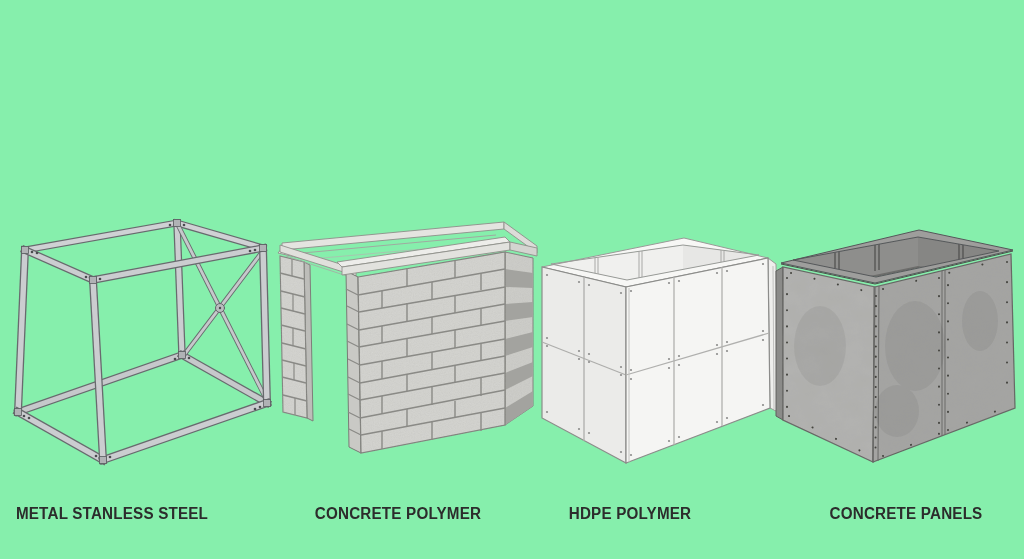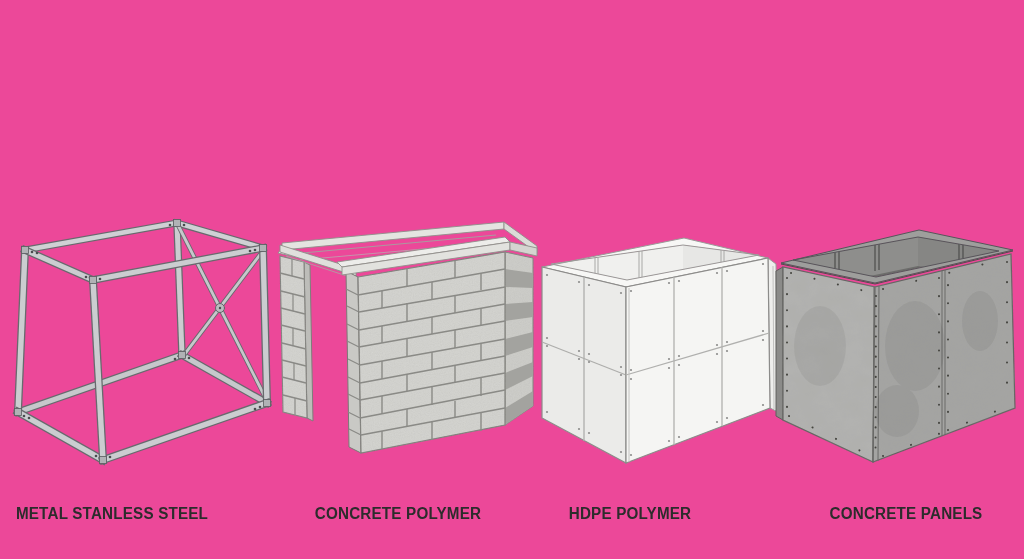--- a/index.html
+++ b/index.html
@@ -1,17 +1,17 @@
 <!DOCTYPE html>
 <html><head>
 <meta charset="utf-8">
 <style>
   html,body{margin:0;padding:0;background:#ffffff;}
   .canvas{
-    position:relative;width:1024px;height:559px;background:#ec4899;
+    position:relative;width:1024px;height:559px;background:#86efac;
     overflow:hidden;font-family:"Liberation Sans",sans-serif;
   }
   .fig-svg{position:absolute;overflow:visible;}
   .caption{
     position:absolute;top:505px;transform:translateX(-50%) scaleX(0.95);
     font:700 16px "Liberation Sans",sans-serif;color:#2c2c2c;
     letter-spacing:0.2px;white-space:nowrap;
   }
   .cap-1{left:112px;} .cap-2{left:398px;} .cap-3{left:630px;} .cap-4{left:906px;}
 </style>

